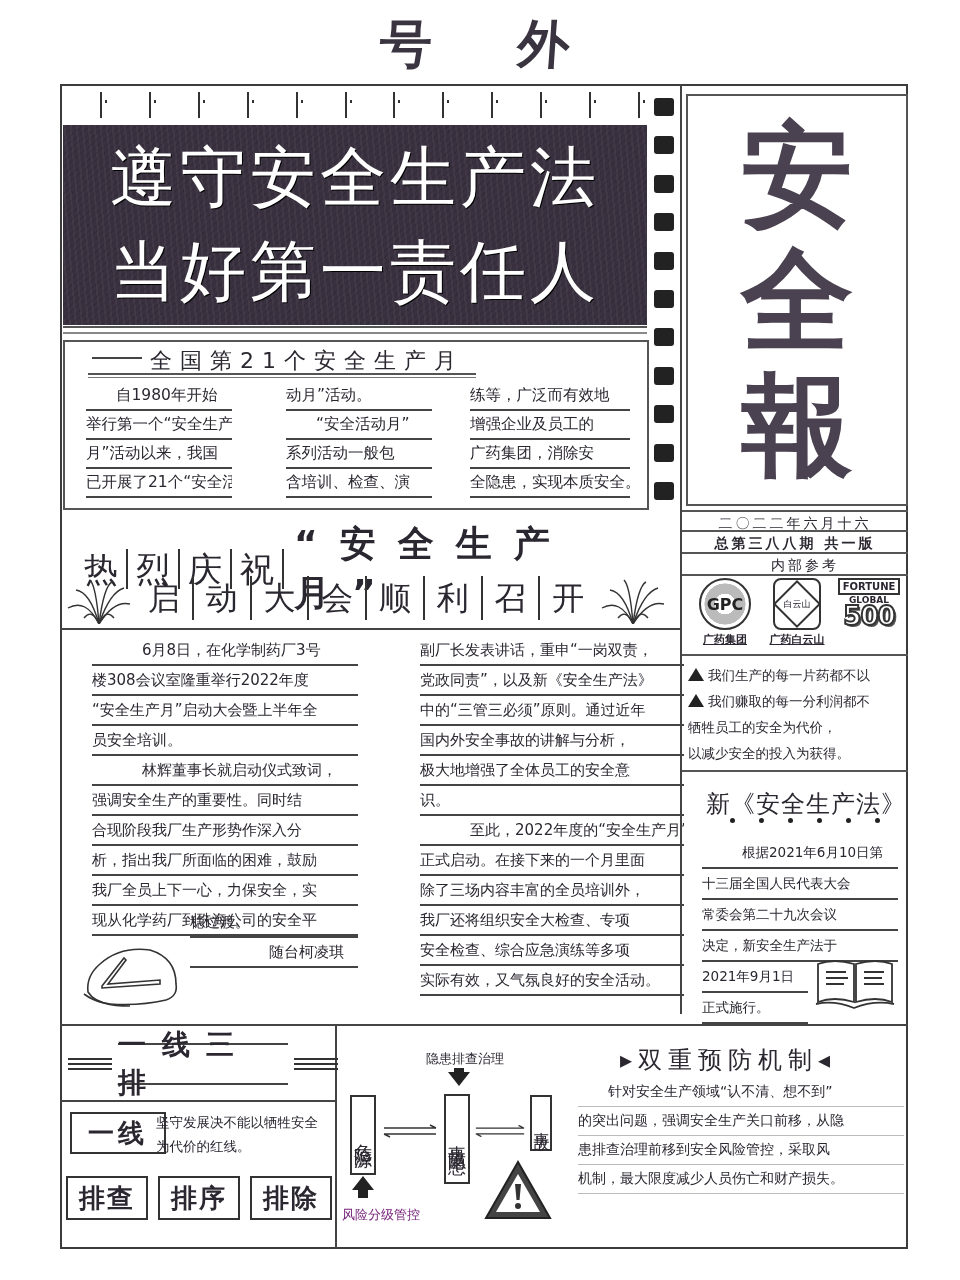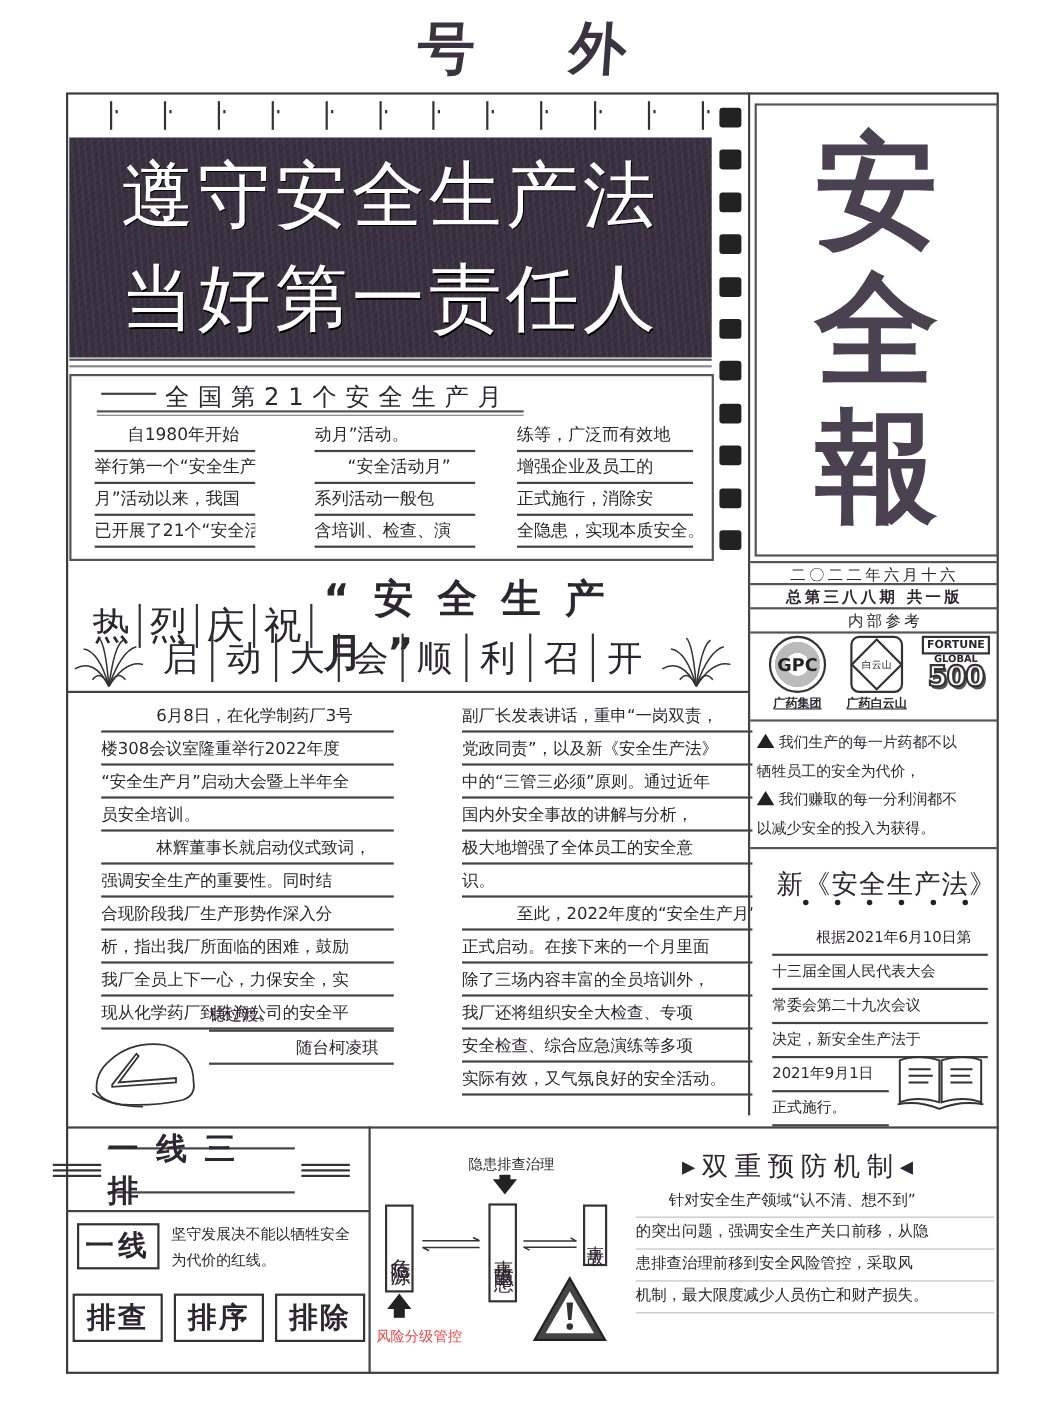--- a/index.html
+++ b/index.html
@@ -94,44 +94,44 @@
     .indent { padding-left: 50px; }
     #article-left-tail { left: 190px; top: 908px; width: 168px; }
     #article-left-tail .ruled { font-size: 15px; height: 30px; line-height: 28px; }
     #article-right { left: 420px; top: 636px; width: 264px; }
     #helmet { left: 80px; top: 936px; width: 100px; height: 72px; }
 
     #hr-bottom { left: 60px; top: 1024px; width: 848px; height: 2px; background: #444; }
 
     
     #yxsp-vdiv { left: 335px; top: 1024px; width: 2px; height: 225px; background: #444; }
-    #yxsp-head { left: 48px; top: 1038px; width: 270px; height: 52px; display:flex; align-items:center; }
+    #yxsp-head { left: 68px; top: 1038px; width: 270px; height: 52px; display:flex; align-items:center; }
     .triple { display:flex; flex-direction: column; justify-content: space-between; height: 12px; width: 44px; }
     .triple i { display:block; height: 2px; background: #333; }
     #yxsp-title-box { flex: 1; margin: 0 6px; border-top: 2px solid #444; border-bottom: 2px solid #444; height: 42px; display:flex; align-items:center; justify-content: center; font-size: 28px; font-weight: bold; letter-spacing: 16px; color:#2b2730; }
     #yxsp-rule { left: 60px; top: 1100px; width: 276px; height: 2px; background: #444; }
-    #yixian-box { left: 70px; top: 1112px; width: 75px; height: 42px; border: 2px solid #333; font-size: 26px; font-weight: bold; text-align: center; line-height: 38px; letter-spacing: 4px; color:#2b2730; }
+    #yixian-box { left: 70px; top: 1112px; width: 96px; height: 42px; border: 2px solid #333; font-size: 26px; font-weight: bold; text-align: center; line-height: 38px; letter-spacing: 4px; color:#2b2730; }
     #yixian-text { left: 156px; top: 1110px; width: 172px; font-size: 13.5px; line-height: 24px; color:#2b2730; }
     #three-checks { left: 66px; top: 1176px; width: 266px; display:flex; justify-content: space-between; }
     .check-box { border: 2px solid #333; width: 82px; height: 44px; font-size: 26px; font-weight: bold; text-align: center; line-height: 40px; color:#2b2730; letter-spacing: 2px; }
 
     
     #flow-top-label { left: 426px; top: 1050px; font-size: 13px; color:#2b2730; }
     #arrow-down { left: 448px; top: 1072px; width: 0; height: 0; border-left: 11px solid transparent; border-right: 11px solid transparent; border-top: 14px solid #222; }
     #arrow-down-stem { left: 454px; top: 1068px; width: 10px; height: 6px; background:#222; }
     .vbox { border-left: 2px solid #333; border-right: 2px solid #333; border-bottom: 2px solid #333; border-top: 2px solid #333; writing-mode: vertical-rl; text-orientation: upright; font-size: 18px; text-align: center; display:flex; align-items: center; justify-content: center; color:#2b2730; letter-spacing: 4px; }
     #box-hazard { left: 350px; top: 1095px; width: 26px; height: 80px; }
     #box-hidden { left: 444px; top: 1094px; width: 26px; height: 90px; }
     #box-accident { left: 530px; top: 1095px; width: 22px; height: 56px; font-size: 16px; }
     .dbl-arrow { width: 56px; height: 14px; }
     #arr1 { left: 382px; top: 1124px; }
     #arr2 { left: 474px; top: 1124px; width: 52px; }
     #arrow-up { left: 352px; top: 1176px; width: 0; height: 0; border-left: 11px solid transparent; border-right: 11px solid transparent; border-bottom: 14px solid #222; }
     #arrow-up-stem { left: 358px; top: 1190px; width: 10px; height: 8px; background:#222; }
-    #flow-bottom-label { left: 342px; top: 1206px; font-size: 13px; color:#ef4444; }
+    #flow-bottom-label { left: 342px; top: 1206px; font-size: 13px; color:#701a75; }
     #warning { left: 484px; top: 1160px; width: 68px; height: 60px; }
 
     
     #dual-title { left: 620px; top: 1044px; font-size: 24px; color:#2b2730; letter-spacing: 6px; }
     #dual-col { left: 578px; top: 1078px; width: 326px; }
     #dual-col .ruled { font-size: 14px; height: 29px; line-height: 27px; border-bottom: 1px solid #bbb; }
     #dual-col .ruled.first { padding-left: 30px; }
   </style>
 </head>
 <body>
@@ -207,24 +207,24 @@
     <div id="fortune-box">FORTUNE</div>
     <div id="fortune-global">GLOBAL</div>
     <div id="fortune-500">500</div>
   </div>
 </div>
 
 <div id="slogans" class="abs">
   <div class="slogan">
     <span class="tri"></span><span>我们生产的每一片药都不以</span>
   </div>
-  <div class="slogan cont">牺牲员工的安全为代价，</div>
   <div class="slogan">
     <span class="tri"></span><span>我们赚取的每一分利润都不</span>
   </div>
+  <div class="slogan cont">牺牲员工的安全为代价，</div>
   <div class="slogan cont">以减少安全的投入为获得。</div>
 </div>
 
 <div id="month-box" class="abs"></div>
 <div class="abs" style="left:92px; top:357px; width:50px; height:2px; background:#444;"></div>
 <div id="month-title" class="abs" style="left:150px;">全国第21个安全生产月</div>
 <div id="month-title-rule" class="abs"></div>
 
 <div class="abs month-col" style="left:86px;">
   <div class="ruled" style="padding-left:30px;">自1980年开始</div>
@@ -234,21 +234,21 @@
 </div>
 <div class="abs month-col" style="left:286px;">
   <div class="ruled">动月”活动。</div>
   <div class="ruled" style="padding-left:30px;">“安全活动月”</div>
   <div class="ruled">系列活动一般包</div>
   <div class="ruled">含培训、检查、演</div>
 </div>
 <div class="abs month-col" style="left:470px; width:160px;">
   <div class="ruled">练等，广泛而有效地</div>
   <div class="ruled">增强企业及员工的</div>
-  <div class="ruled">正式施行，消除安</div>
+  <div class="ruled">广药集团，消除安</div>
   <div class="ruled">全隐患，实现本质安全。</div>
 </div>
 
 <div id="celebrate-row1" class="abs">
   <span class="ch">热</span>
   <span class="ch">烈</span>
   <span class="ch">庆</span>
   <span class="ch">祝</span>
   <span id="celebrate-quote">“安全生产月”</span>
 </div>

